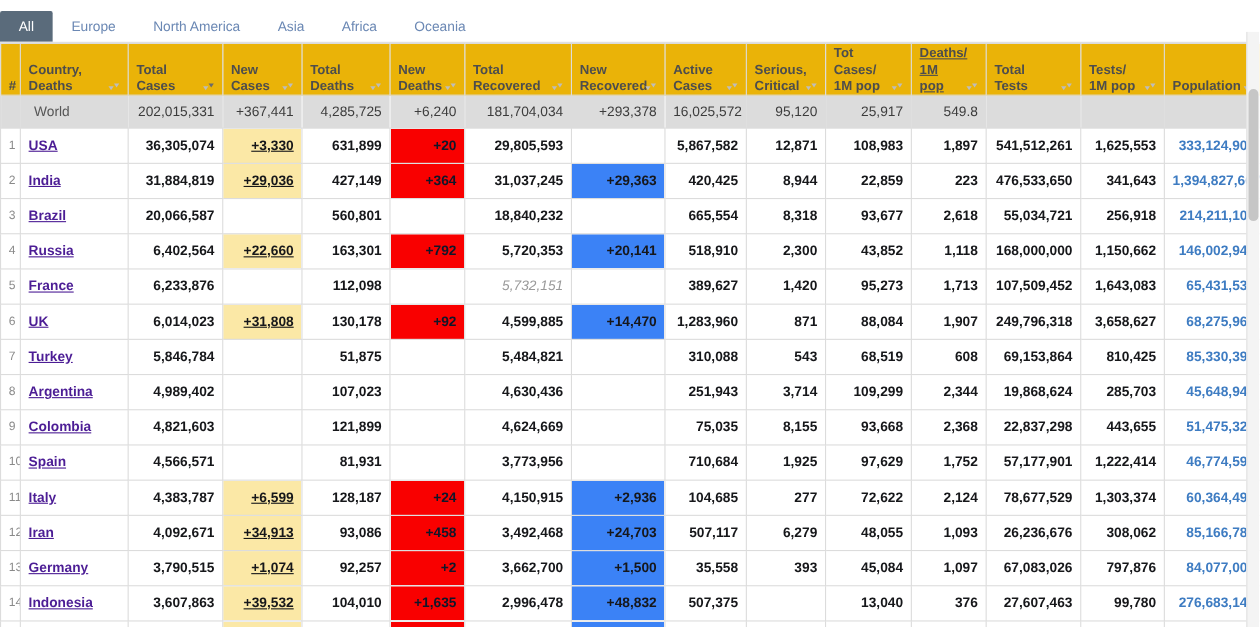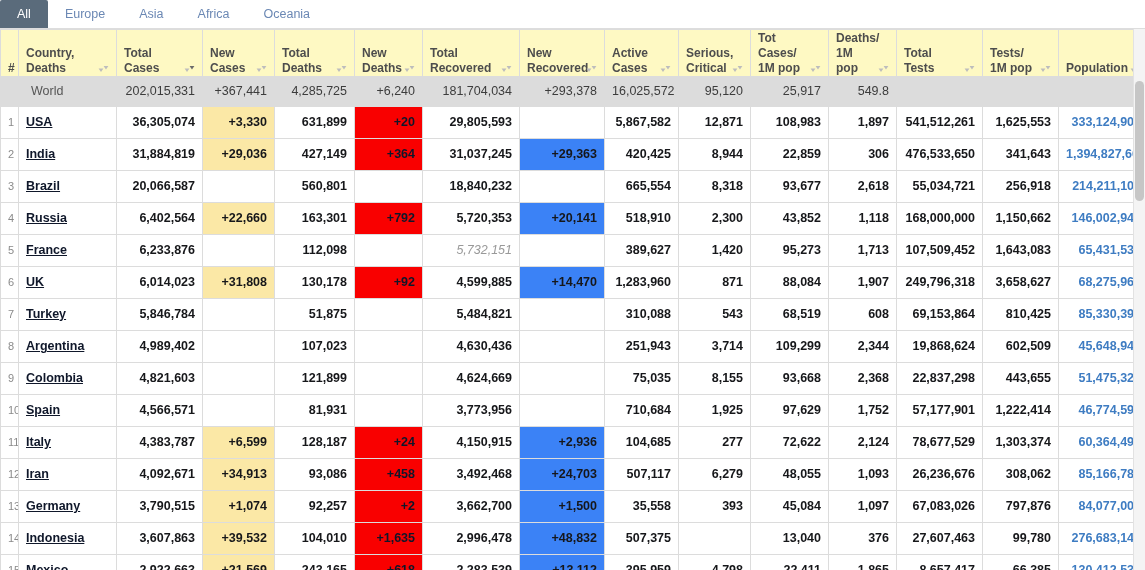--- a/index.html
+++ b/index.html
@@ -12,21 +12,21 @@
     width: 1145px;
     height: 570px;
     position: relative;
     background: #fff;
     overflow: hidden;
     box-sizing: border-box;
   }
 
   
   .tabbar {
-    height: 29px;
+    height: 39px;
     display: flex;
     align-items: flex-end;
     border-bottom: 1px solid #dddddd;
     box-sizing: border-box;
     background: #fff;
     padding-left: 0;
   }
   .tab {
     font-size: 12.5px;
     color: #6b88b4;
@@ -62,21 +62,21 @@
     font-size: 12.5px;
     color: #16171a;
   }
   table.covid th, table.covid td {
     border: 1px solid #dcdcdc;
     box-sizing: border-box;
     padding: 0 7px;
   }
 
   thead th {
-    background: #fef9c3;
+    background: #eab308;
     color: #4d4d4d;
     font-size: 12px;
     font-weight: bold;
     vertical-align: bottom;
     text-align: left;
     height: 47px;
     padding-bottom: 6px;
     padding-top: 4px;
     line-height: 15px;
     border-top: none;
@@ -129,31 +129,31 @@
     color: #8a8a8a;
     font-weight: normal;
     font-size: 11px;
     padding: 0;
   }
   td.c-country {
     text-align: left;
     padding-left: 12px;
   }
   td.c-country a {
-    color: #0f172a;
+    color: #4c1d95;
     text-decoration: underline;
     font-weight: bold;
     cursor: pointer;
   }
   td.c-pop {
     color: #3e7cc2;
   }
   tbody tr.row-world td.c-pop { color: #3c3c3c; }
 
-  td.hl-newcases { background: #fbe8a6; }
+  td.hl-newcases { background: #fbe8a6; text-decoration: underline; }
   td.hl-newdeaths {
     background: #f90000;
     color: #0f172a;
   }
   td.hl-newrec { background: #3b82f6; }
   td.est-val {
     color: #999999;
     font-style: italic;
     font-weight: normal;
   }
@@ -180,20 +180,21 @@
   }
 </style>
 </head>
 <body>
 
 <div id="app">
 
   <div class="tabbar">
       <div class="tab active">All</div>
       <div class="tab">Europe</div>
+      <div class="tab">North America</div>
       <div class="tab">Asia</div>
       <div class="tab">Africa</div>
       <div class="tab">Oceania</div>
     </div>
 
   <div class="table-wrap">
     <table class="covid">
       <thead>
         <tr>
             <th class="col-num" style="width: 18px;"><span>#</span></th>
@@ -310,21 +311,21 @@
                 <span class="th-line">Tot Cases/</span>
                 <span class="th-line">1M pop</span>
                 <span class="sort-ico">
                   <svg width="11" height="12" viewBox="0 0 11 12">
                     <path d="M3 5.5 L0.6 9 L5.4 9 Z" fill="#bdbdbd" transform="rotate(180 3 7.25)"></path>
                     <path d="M8 3 L5.6 6.5 L10.4 6.5 Z" fill="#bdbdbd" transform="rotate(180 8 4.75)"></path>
                   </svg>
                 </span>
               </span>
             </th>
-            <th style="width: 68px;">
+            <th style="width: 68px; text-decoration: underline;">
               <span class="th-inner">
                 <span class="th-line">Deaths/</span>
                 <span class="th-line">1M pop</span>
                 <span class="sort-ico">
                   <svg width="11" height="12" viewBox="0 0 11 12">
                     <path d="M3 5.5 L0.6 9 L5.4 9 Z" fill="#bdbdbd" transform="rotate(180 3 7.25)"></path>
                     <path d="M8 3 L5.6 6.5 L10.4 6.5 Z" fill="#bdbdbd" transform="rotate(180 8 4.75)"></path>
                   </svg>
                 </span>
               </span>
@@ -407,21 +408,21 @@
             <td class="c-country"><a>India</a></td>
             <td class="">31,884,819</td>
             <td class="hl-newcases">+29,036</td>
             <td class="">427,149</td>
             <td class="hl-newdeaths">+364</td>
             <td class="">31,037,245</td>
             <td class="hl-newrec">+29,363</td>
             <td class="">420,425</td>
             <td class="">8,944</td>
             <td class="">22,859</td>
-            <td class="">306</td>
+            <td class="">223</td>
             <td class="">476,533,650</td>
             <td class="">341,643</td>
             <td class="c-pop">1,394,827,667</td>
           </tr>
           <tr class="row-country">
             <td class="c-num">3</td>
             <td class="c-country"><a>Brazil</a></td>
             <td class="">20,066,587</td>
             <td class=""></td>
             <td class="">560,801</td>
@@ -511,21 +512,21 @@
             <td class=""></td>
             <td class="">107,023</td>
             <td class=""></td>
             <td class="">4,630,436</td>
             <td class=""></td>
             <td class="">251,943</td>
             <td class="">3,714</td>
             <td class="">109,299</td>
             <td class="">2,344</td>
             <td class="">19,868,624</td>
-            <td class="">602,509</td>
+            <td class="">285,703</td>
             <td class="c-pop">45,648,942</td>
           </tr>
           <tr class="row-country">
             <td class="c-num">9</td>
             <td class="c-country"><a>Colombia</a></td>
             <td class="">4,821,603</td>
             <td class=""></td>
             <td class="">121,899</td>
             <td class=""></td>
             <td class="">4,624,669</td>

